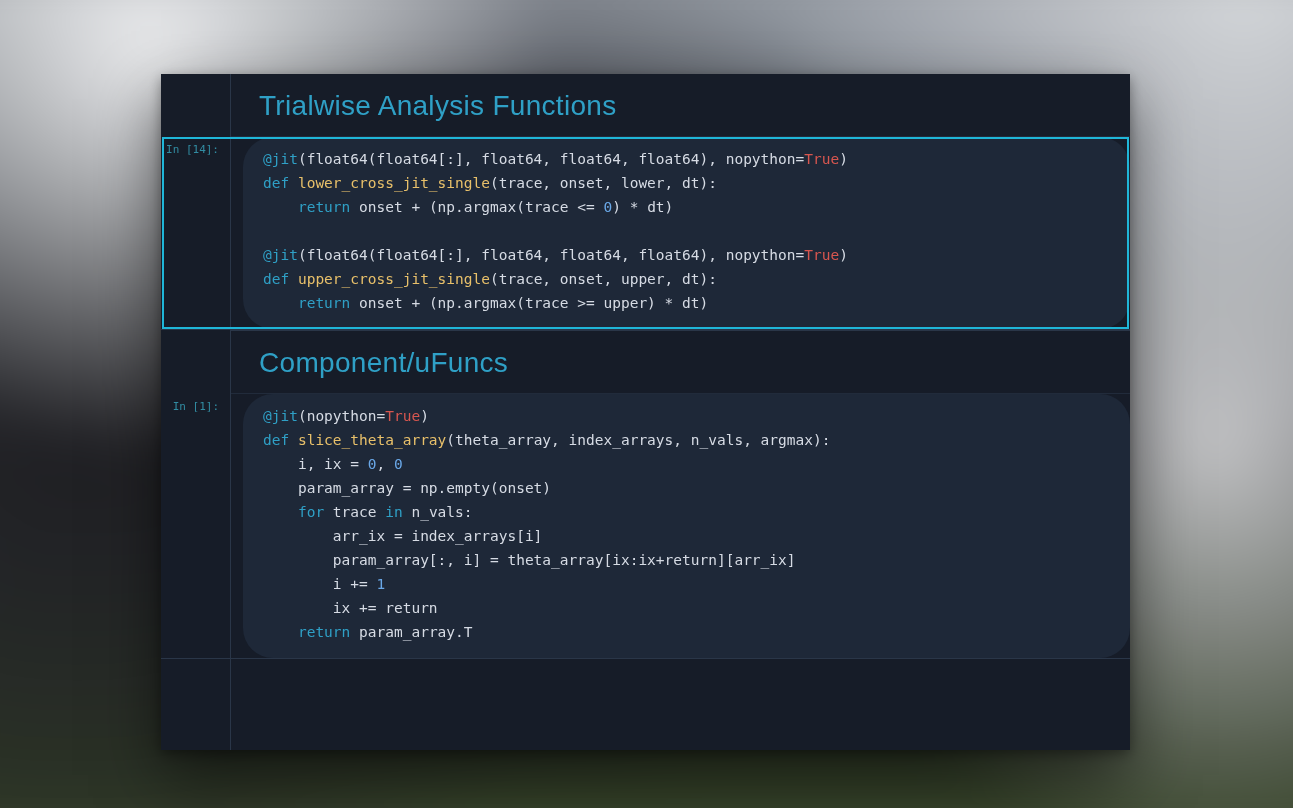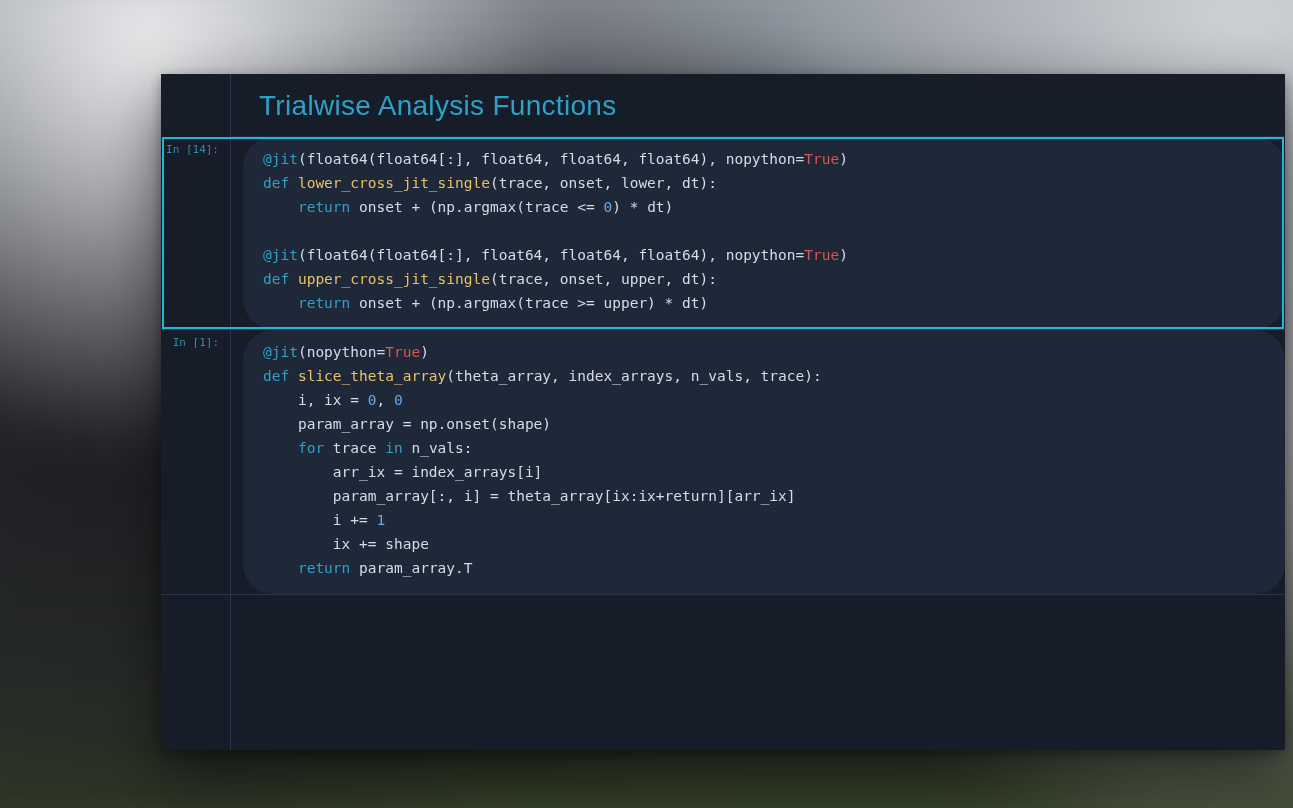--- a/index.html
+++ b/index.html
@@ -20,21 +20,21 @@
       radial-gradient(circle at 40% 45%, rgba(25,25,30,0.9) 0%, rgba(25,25,30,0) 45%),
       linear-gradient(180deg, #9aa1ab 0%, #6c7480 25%, #2e3036 55%, #2f3d23 92%, #3b4a28 100%);
     filter: blur(22px) saturate(0.85);
     transform: scale(1.1);
   }
 
   .window {
     position: absolute;
     left: 161px;
     top: 74px;
-    width: 1124px;
+    width: 969px;
     height: 676px;
     background: #1a2230;
     box-shadow: 0 25px 60px rgba(0,0,0,0.55), 0 4px 12px rgba(0,0,0,0.35);
     overflow: hidden;
   }
 
   .notebook {
     position: absolute;
     left: 0; right: 0; top: 0; bottom: 0;
     background: #161c28;
@@ -140,32 +140,35 @@
           <pre class="code"><span class="tok-dec">@jit</span><span class="tok-txt">(float64(float64[:], float64, float64, float64), nopython=</span><span class="tok-bool">True</span><span class="tok-txt">)</span>
 <span class="tok-kw">def </span><span class="tok-fn">lower_cross_jit_single</span><span class="tok-txt">(trace, onset, lower, dt):</span>
 <span class="tok-txt">    </span><span class="tok-kw">return</span><span class="tok-txt"> onset + (np.argmax(trace &lt;= </span><span class="tok-num">0</span><span class="tok-txt">) * dt)</span>
 
 <span class="tok-dec">@jit</span><span class="tok-txt">(float64(float64[:], float64, float64, float64), nopython=</span><span class="tok-bool">True</span><span class="tok-txt">)</span>
 <span class="tok-kw">def </span><span class="tok-fn">upper_cross_jit_single</span><span class="tok-txt">(trace, onset, upper, dt):</span>
 <span class="tok-txt">    </span><span class="tok-kw">return</span><span class="tok-txt"> onset + (np.argmax(trace &gt;= upper) * dt)</span></pre>
         </div>
       </div>
 
+      <div class="md-cell sub">
+        <h2 class="section-title">Component/uFuncs</h2>
+      </div>
 
       <div class="code-cell" id="cell-1">
         <div class="prompt">In [1]:</div>
         <div class="code-area">
           <pre class="code"><span class="tok-dec">@jit</span><span class="tok-txt">(nopython=</span><span class="tok-bool">True</span><span class="tok-txt">)</span>
-<span class="tok-kw">def </span><span class="tok-fn">slice_theta_array</span><span class="tok-txt">(theta_array, index_arrays, n_vals, trace):</span>
+<span class="tok-kw">def </span><span class="tok-fn">slice_theta_array</span><span class="tok-txt">(theta_array, index_arrays, n_vals, argmax):</span>
 <span class="tok-txt">    i, ix = </span><span class="tok-num">0</span><span class="tok-txt">, </span><span class="tok-num">0</span>
-<span class="tok-txt">    param_array = np.onset(shape)</span>
+<span class="tok-txt">    param_array = np.empty(onset)</span>
 <span class="tok-txt">    </span><span class="tok-kw">for</span><span class="tok-txt"> trace </span><span class="tok-kw">in</span><span class="tok-txt"> n_vals:</span>
 <span class="tok-txt">        arr_ix = index_arrays[i]</span>
 <span class="tok-txt">        param_array[:, i] = theta_array[ix:ix+return][arr_ix]</span>
 <span class="tok-txt">        i += </span><span class="tok-num">1</span>
-<span class="tok-txt">        ix += shape</span>
+<span class="tok-txt">        ix += return</span>
 <span class="tok-txt">    </span><span class="tok-kw">return</span><span class="tok-txt"> param_array.T</span></pre>
         </div>
       </div>
 
     </div>
   </div>
 </div>
 
 </body></html>

